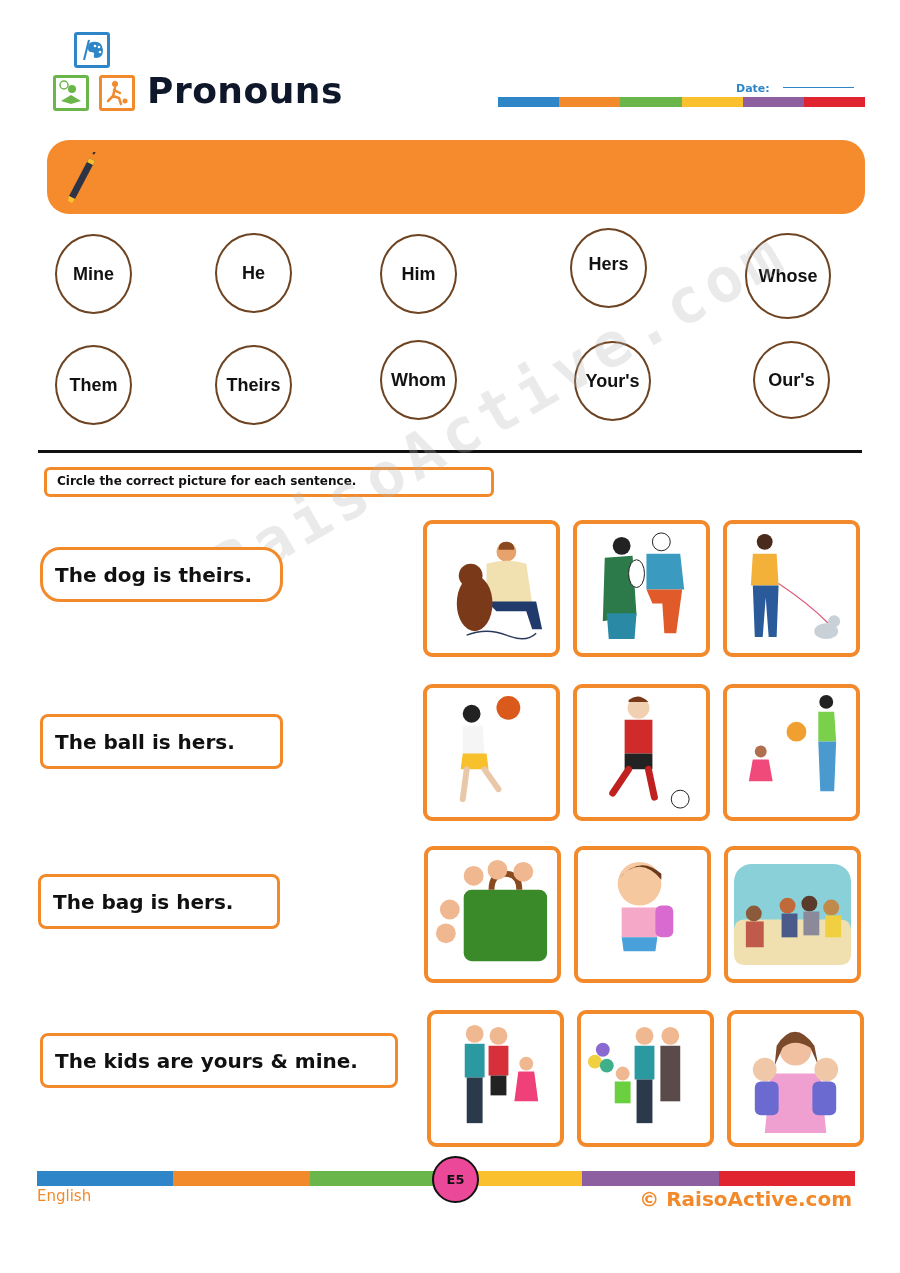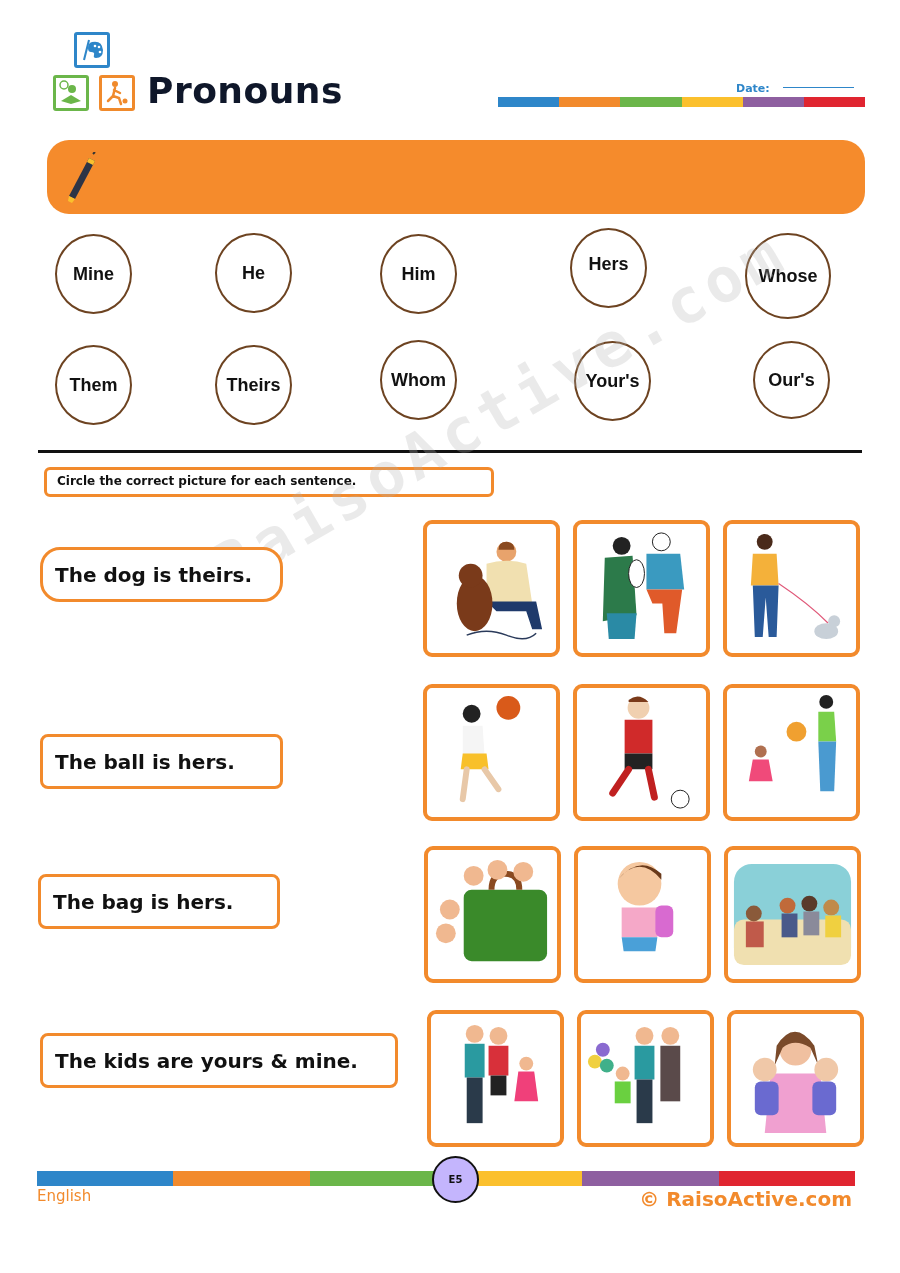--- a/index.html
+++ b/index.html
@@ -32,21 +32,21 @@
   .instr { position: absolute; left: 44px; top: 467px; width: 450px; height: 30px; border: 3px solid #f28a2c; border-radius: 6px; font-size: 12px; font-weight: bold; padding: 4px 0 0 10px; color: #111; }
 
   .sentence { position: absolute; height: 55px; border: 3.5px solid #f28a2c; border-radius: 8px; font-size: 20px; font-weight: bold; display: flex; align-items: center; padding-left: 12px; color: #111; background:#fff; }
 
   .pic { position: absolute; width: 137px; height: 137px; border: 4px solid #f28a2c; border-radius: 9px; background: #fff; overflow: hidden; }
   .pic svg { width: 100%; height: 100%; }
 
   .watermark { position: absolute; left: 200px; top: 540px; font-family: "DejaVu Sans Mono", monospace; font-size: 62px; font-weight: bold; color: rgba(180,180,180,0.28); transform: rotate(-30deg); transform-origin: left top; white-space: nowrap; pointer-events: none; letter-spacing: 6px; }
 
   .bottom-bar { left: 37px; top: 1171px; width: 818px; height: 15px; }
-  .page-num { position: absolute; left: 432px; top: 1156px; width: 47px; height: 47px; border: 2.5px solid #111; border-radius: 50%; background: #c4b5fd; display: flex; align-items: center; justify-content: center; font-size: 10px; font-weight: bold; }
+  .page-num { position: absolute; left: 432px; top: 1156px; width: 47px; height: 47px; border: 2.5px solid #111; border-radius: 50%; background: #ec4899; display: flex; align-items: center; justify-content: center; font-size: 13px; font-weight: bold; }
   .footer-left { position: absolute; left: 37px; top: 1187px; font-size: 15px; font-weight: normal; color: #f28a2c; }
   .footer-right { position: absolute; right: 48px; top: 1187px; font-size: 20px; font-weight: bold; color: #f28a2c; }
 </style>
 </head>
 <body>
 
 <div class="logo-box logo-blue">
   <svg width="28" height="28" viewBox="0 0 28 28">
       <line x1="6" y1="24" x2="11" y2="4" stroke="#2e86c9" stroke-width="2"></line>
       <path d="M14 6 q10 -2 11 8 q0 8 -7 8 q-3 0 -2 -3 q1 -3 -3 -3 q-3 0 -3 -4 q0 -5 4 -6z" fill="#2e86c9"></path>
@@ -123,21 +123,21 @@
     <span>Our's</span>
   </div>
 
 <div class="divider"></div>
 
 <div class="instr">Circle the correct picture for each sentence.</div>
 
 <div class="watermark">RaisoActive.com</div>
 
 <div class="sentence" style="left:40px;top:547px;width:243px;border-radius:20px;">The dog is theirs.</div>
-<div class="sentence" style="left:40px;top:734px;width:243px;">The ball is hers.</div>
+<div class="sentence" style="left:40px;top:714px;width:243px;">The ball is hers.</div>
 <div class="sentence" style="left:38px;top:874px;width:242px;">The bag is hers.</div>
 <div class="sentence" style="left:40px;top:1033px;width:358px;">The kids are yours &amp; mine.</div>
 
 <div class="pic" style="left:423px;top:520px;">
   <svg viewBox="0 0 130 130">
       <circle cx="80" cy="28" r="10" fill="#e8a36c"></circle>
       <path d="M80 18 q-8 0 -8 8 l16 0 q0 -8 -8 -8z" fill="#8a4a20"></path>
       <path d="M60 40 q20 -6 40 0 l6 40 l-46 0z" fill="#f1e0b0"></path>
       <path d="M60 78 l50 0 l6 28 l-10 0 l-6 -18 l-30 0z" fill="#1f3a6b"></path>
       <ellipse cx="48" cy="80" rx="18" ry="28" fill="#7a3a1a"></ellipse>

